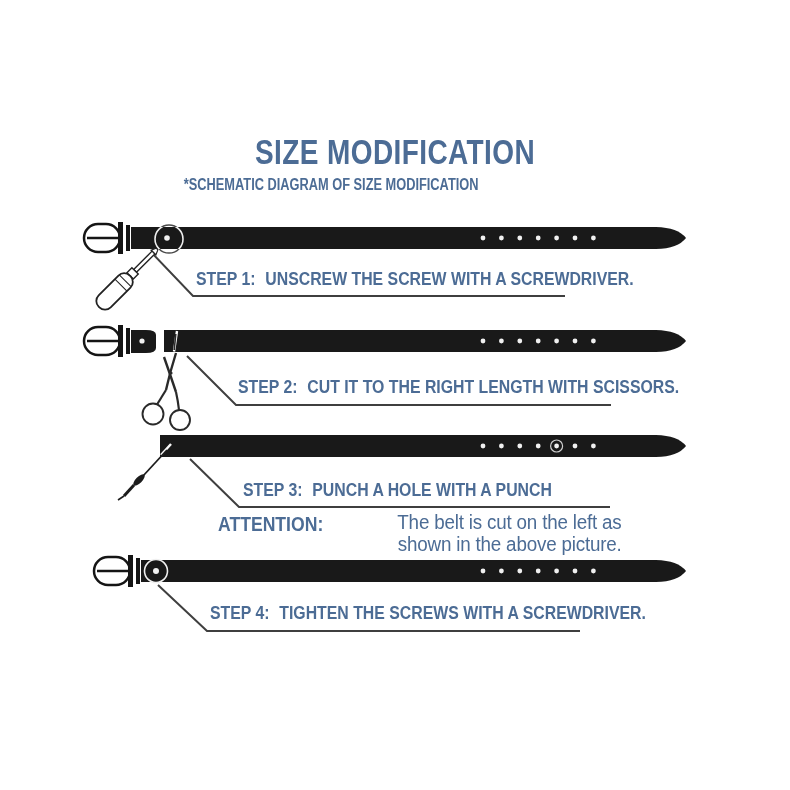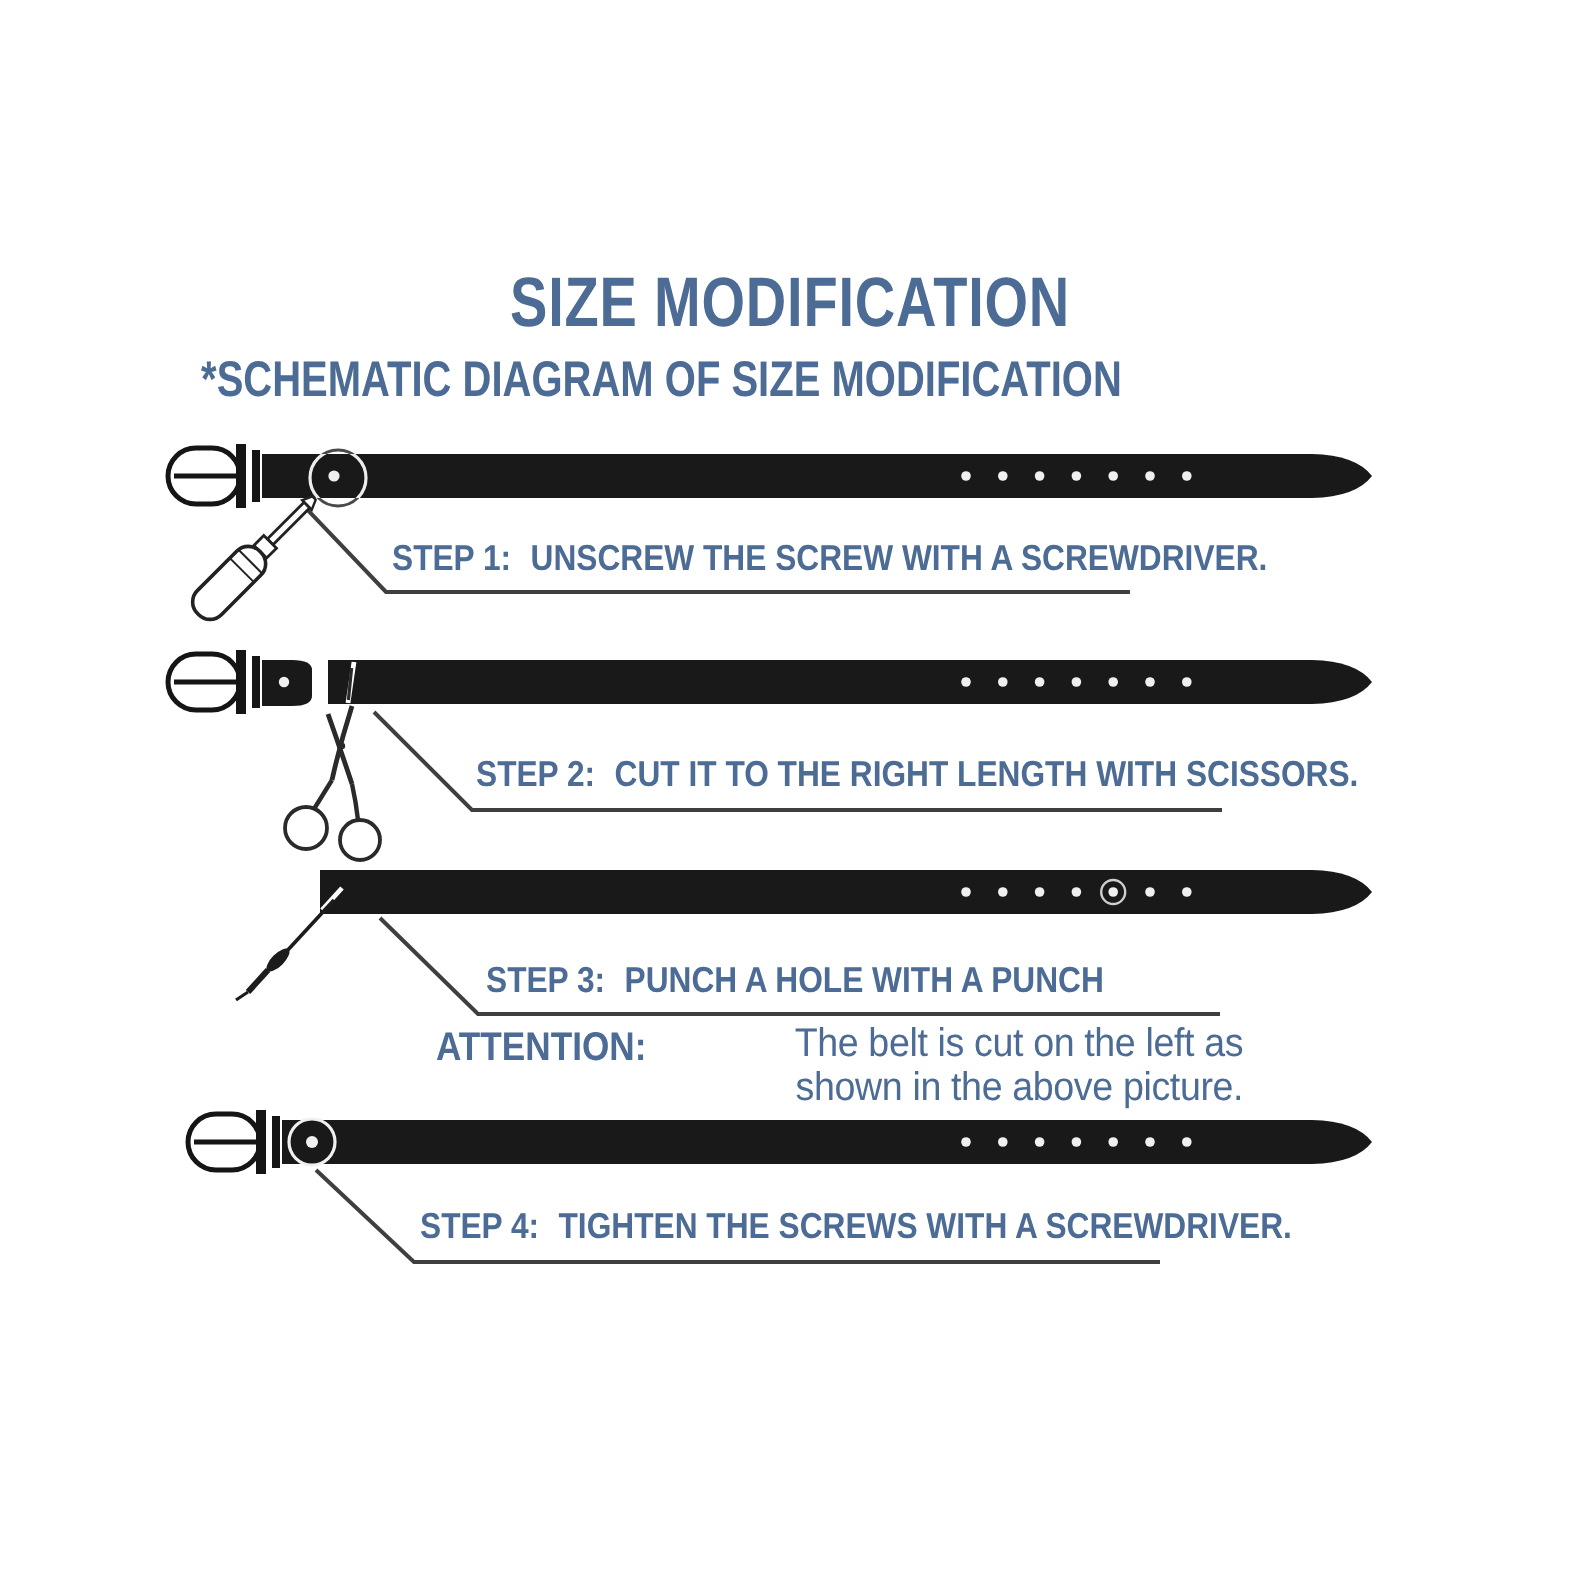--- a/index.html
+++ b/index.html
@@ -1,21 +1,21 @@
 <!DOCTYPE html>
 <html><head>
 <meta charset="utf-8">
 <style>
   html,body{margin:0;padding:0;background:#fff;}
   .canvas{position:relative;width:790px;height:790px;background:#ffffff;overflow:hidden;
           font-family:"Liberation Sans",sans-serif;color:#4c6c95;}
   .abs{position:absolute;}
   .title{top:132px;left:0;width:790px;text-align:center;font-size:35px;font-weight:700;letter-spacing:.5px;}
   .title>span{display:inline-block;transform:scaleX(.80);transform-origin:center top;}
-  .subtitle{top:176px;left:0;width:662px;text-align:center;font-size:25px;font-weight:700;}
+  .subtitle{top:176px;left:0;width:662px;text-align:center;font-size:16px;font-weight:700;}
   .subtitle>span{display:inline-block;transform:scaleX(.80);transform-origin:center top;}
   .step{white-space:nowrap;font-size:18px;font-weight:700;line-height:22px;
         transform:scaleX(.88);transform-origin:left top;}
   .step .lbl{margin-right:11px;}
   .s1{left:196px;top:268px}
   .s2{left:238px;top:376px}
   .s3{left:243px;top:479px}
   .s4{left:210px;top:602px}
   .att-label{left:218px;top:513px;font-size:20px;font-weight:700;white-space:nowrap;
              transform:scaleX(.88);transform-origin:left top;}

